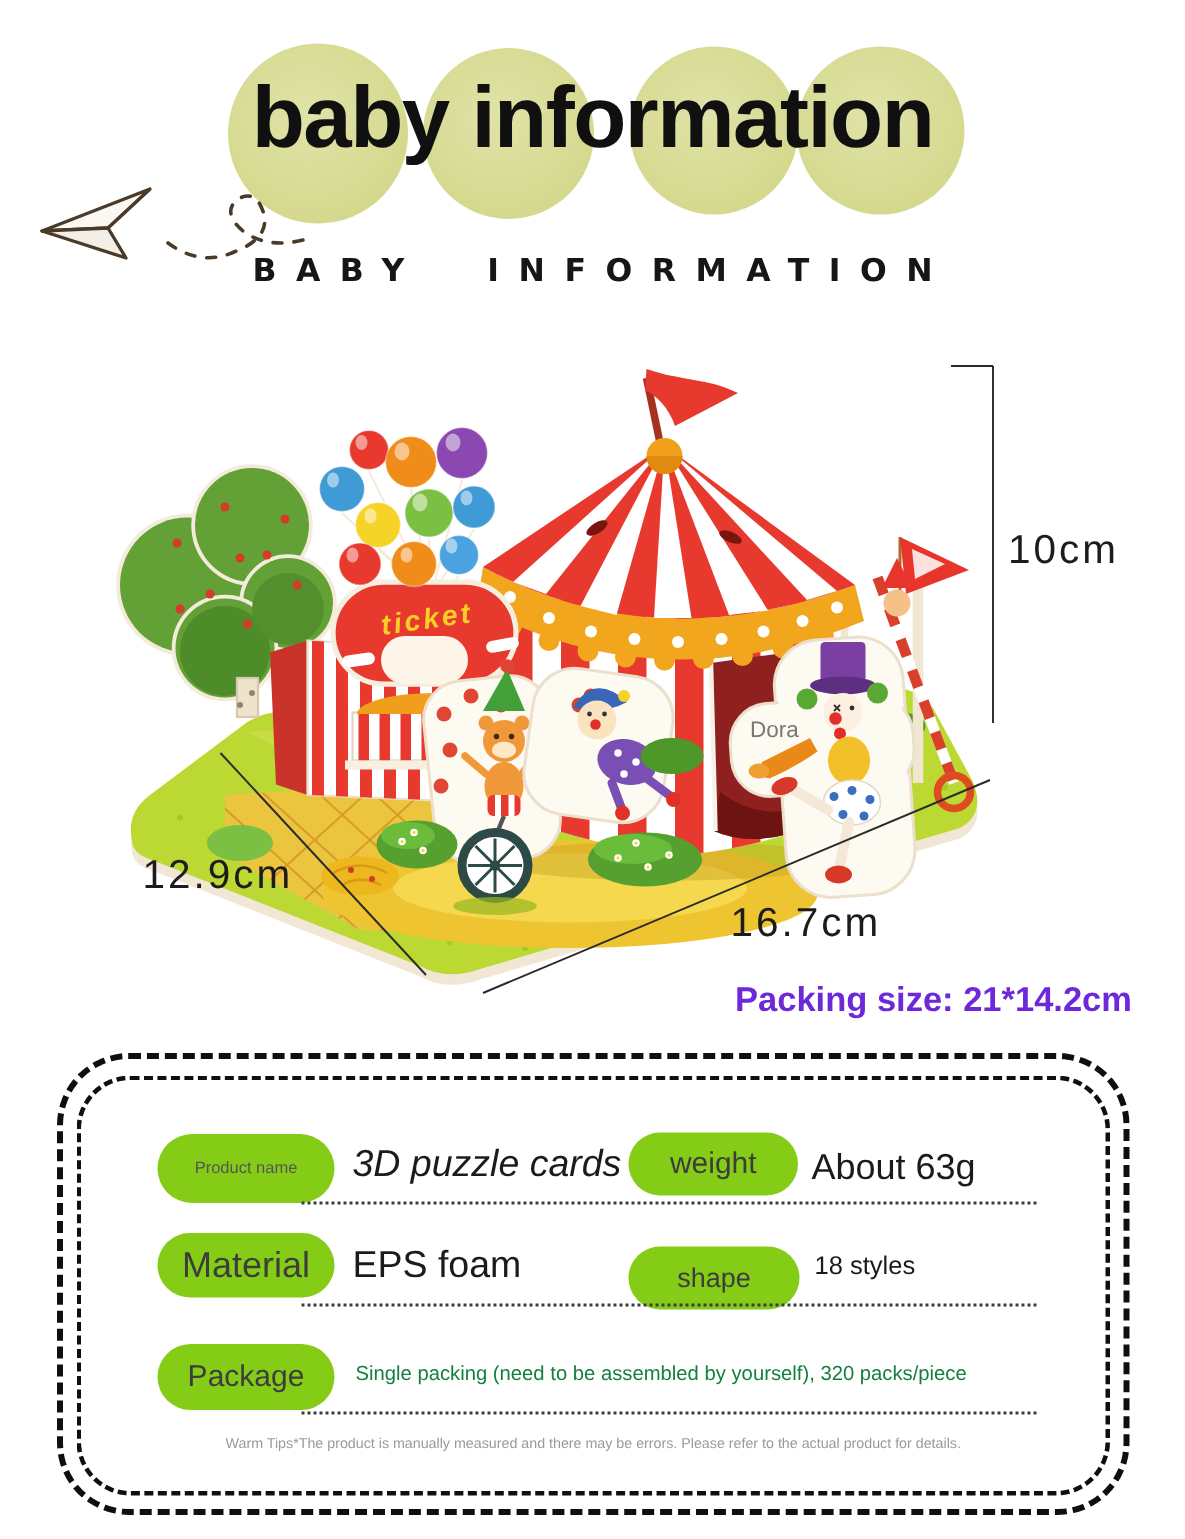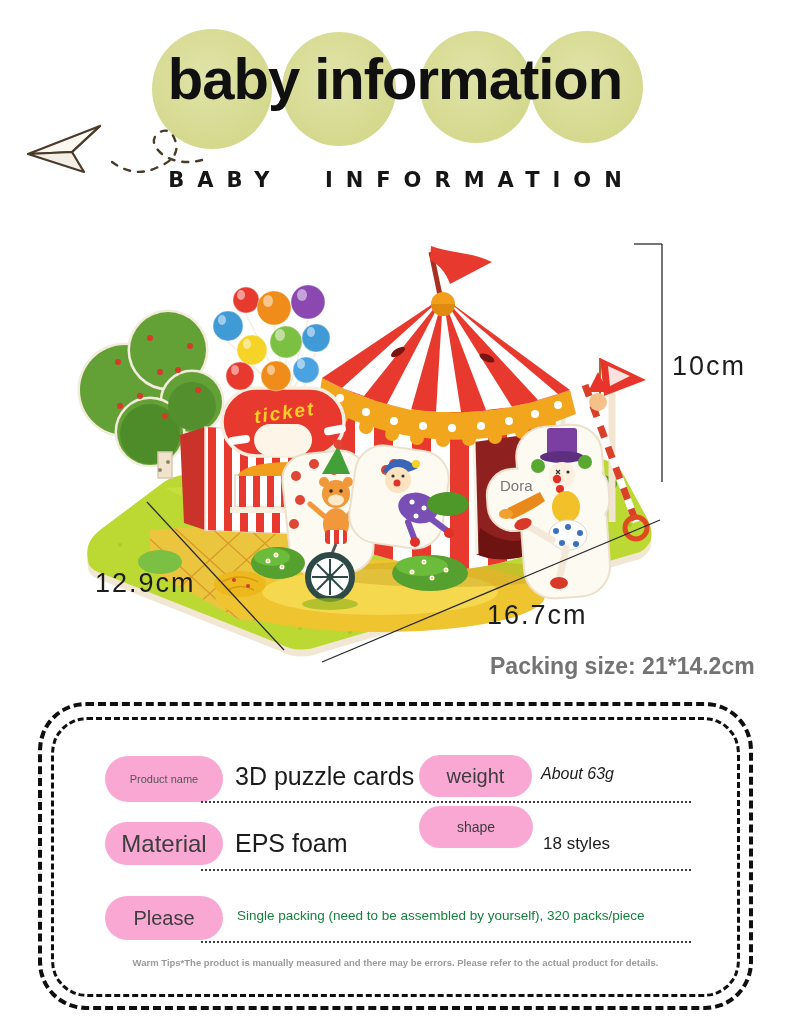--- a/index.html
+++ b/index.html
@@ -8,32 +8,32 @@
   .abs{position:absolute;}
   
   .deco-circle{position:absolute;border-radius:50%;
     background:radial-gradient(circle at 45% 40%, #e0e3a8 0%, #d7db93 55%, #d0d584 100%);}
   .title{position:absolute;top:50px;left:0;width:100%;text-align:center;
     font-size:58px;font-weight:bold;letter-spacing:-1px;color:#101010;line-height:1;}
   .subtitle{position:absolute;top:168px;left:0;width:100%;text-align:center;
     font-family:"DejaVu Sans",sans-serif;font-size:21px;font-weight:bold;
     letter-spacing:13px;word-spacing:22px;padding-left:13px;box-sizing:border-box;color:#161616;}
   
-  .packing{position:absolute;left:490px;top:653px;font-size:23px;font-weight:600;color:#737373;}
+  .packing{position:absolute;left:490px;top:653px;font-size:23px;font-weight:600;color:#6d28d9;}
   
   .spec-box{position:absolute;left:38px;top:702px;width:715px;height:308px;}
   .spec-outer{position:absolute;inset:0;border:4px dashed #0f0f0f;border-radius:48px;}
   .spec-inner{position:absolute;left:13px;right:13px;top:15px;bottom:13px;
     border:3px dashed #0f0f0f;border-radius:36px;}
-  .pill{position:absolute;background:#f9a8d4;border-radius:23px;display:flex;
+  .pill{position:absolute;background:#84cc16;border-radius:23px;display:flex;
     align-items:center;justify-content:center;color:#3d3d3d;}
   .val{position:absolute;color:#1b1b1b;white-space:nowrap;}
   .uline{position:absolute;width:490px;border-top:2px dotted #3c3c3c;height:0;}
   .warm-tips{position:absolute;top:255px;left:0;width:100%;text-align:center;
-    font-size:9.5px;color:#9a9a9a;font-weight:bold;}
+    font-size:9.5px;color:#9a9a9a;}
   svg text{font-family:"Liberation Sans",sans-serif;}
   .dim-label{font-size:27px;fill:#1c1c1c;letter-spacing:2px;}
 </style>
 </head>
 <body>
 
 <div class="page">
 
   <div class="deco-circle" style="left:152px;top:29px;width:120px;height:120px;"></div>
   <div class="deco-circle" style="left:282px;top:32px;width:114px;height:114px;"></div>
@@ -401,31 +401,31 @@
     <text class="dim-label" x="487" y="394">16.7cm</text>
   </svg>
 
   <div class="packing">Packing size: 21*14.2cm</div>
 
   <div class="spec-box">
     <div class="spec-outer"></div>
     <div class="spec-inner"></div>
 
     <div class="pill" style="left:67px;top:54px;width:118px;height:46px;font-size:11px;color:#555;">Product name</div>
-    <div class="val" style="left:197px;top:60px;font-size:25px;font-weight:500;">3D puzzle cards</div>
+    <div class="val" style="left:197px;top:60px;font-size:25px;font-weight:500;font-style:italic;">3D puzzle cards</div>
     <div class="pill" style="left:381px;top:53px;width:113px;height:42px;font-size:20px;">weight</div>
-    <div class="val" style="left:503px;top:63px;font-size:16px;font-weight:500;font-style:italic;">About 63g</div>
+    <div class="val" style="left:503px;top:63px;font-size:24px;font-weight:500;">About 63g</div>
     <div class="uline" style="left:163px;top:99px;"></div>
 
     <div class="pill" style="left:67px;top:120px;width:118px;height:43px;font-size:24px;">Material</div>
     <div class="val" style="left:197px;top:127px;font-size:25px;font-weight:500;">EPS foam</div>
-    <div class="pill" style="left:381px;top:104px;width:114px;height:42px;font-size:14px;">shape</div>
+    <div class="pill" style="left:381px;top:129px;width:114px;height:42px;font-size:18px;">shape</div>
     <div class="val" style="left:505px;top:132px;font-size:17px;font-weight:500;">18 styles</div>
     <div class="uline" style="left:163px;top:167px;"></div>
 
-    <div class="pill" style="left:67px;top:194px;width:118px;height:44px;font-size:20px;">Please</div>
+    <div class="pill" style="left:67px;top:194px;width:118px;height:44px;font-size:20px;">Package</div>
     <div class="val" style="left:199px;top:206px;font-size:13.5px;font-weight:500;color:#15803d;">Single packing (need to be assembled by yourself), 320 packs/piece</div>
     <div class="uline" style="left:163px;top:239px;"></div>
 
     <div class="warm-tips">Warm Tips*The product is manually measured and there may be errors. Please refer to the actual product for details.</div>
   </div>
 
 </div>
 
 </body></html>

